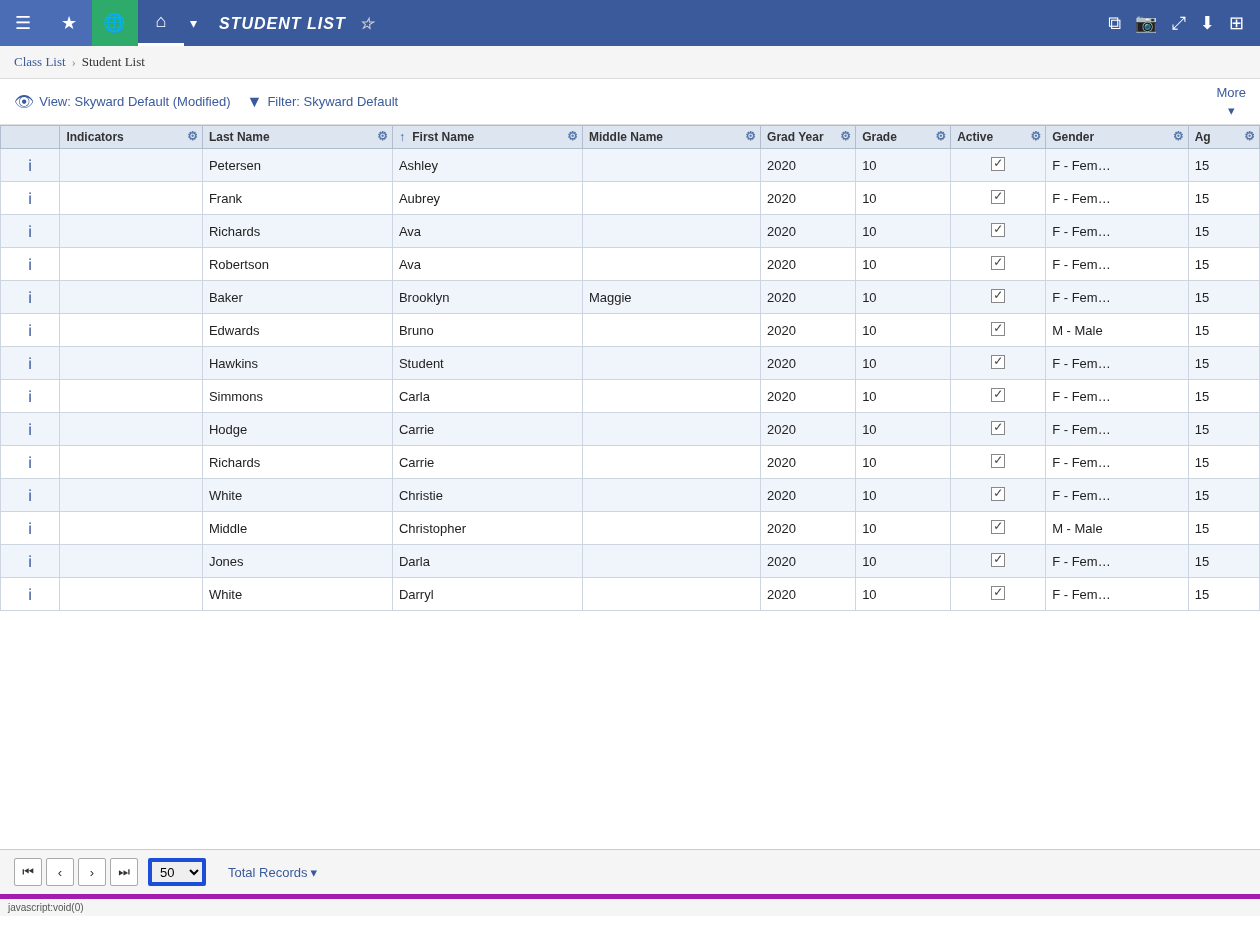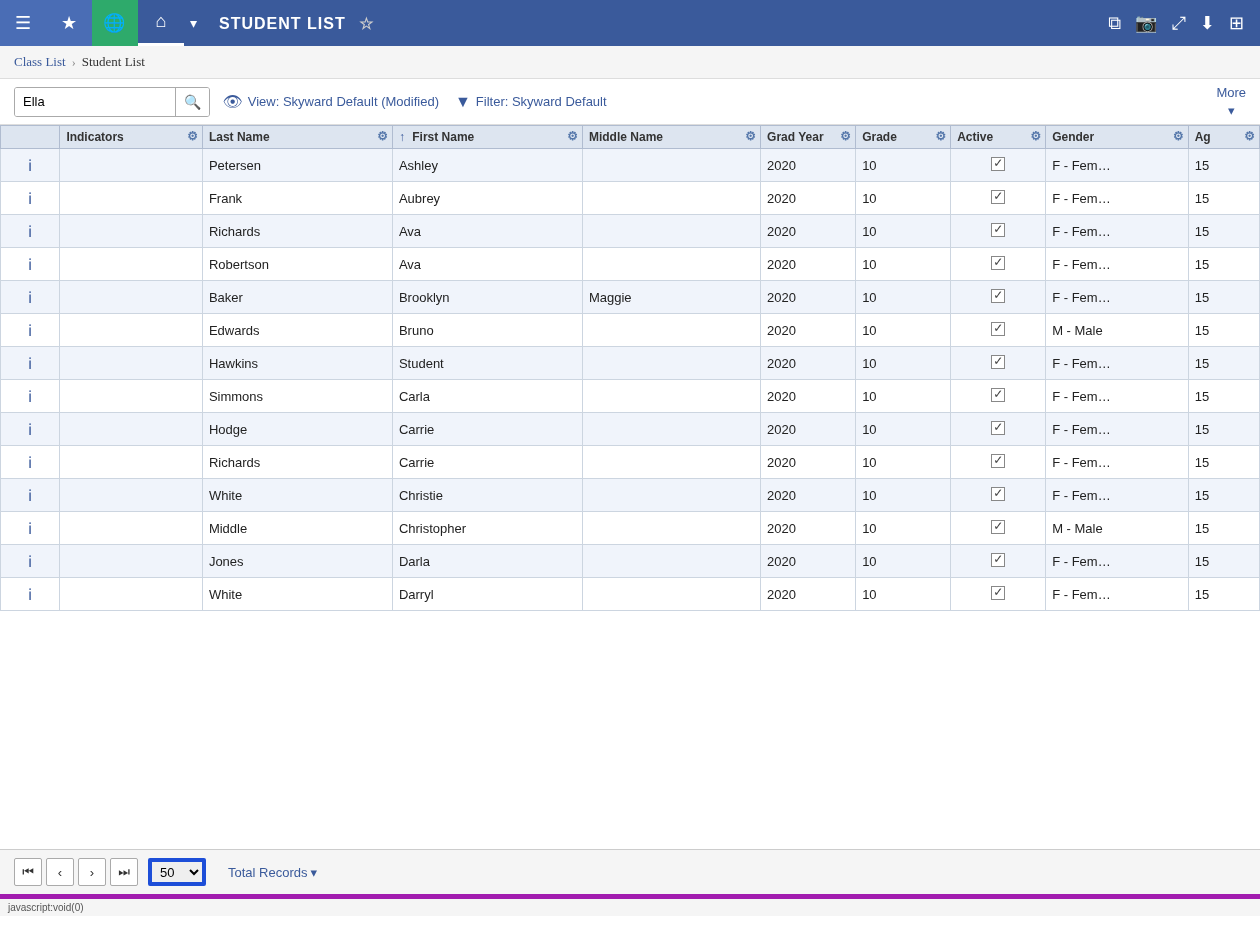--- a/index.html
+++ b/index.html
@@ -37,20 +37,21 @@
       padding: 0 6px;
       height: 46px;
     }
     .page-title {
       color: white;
       font-size: 16px;
       font-weight: bold;
       letter-spacing: 1px;
       padding-left: 16px;
       flex: 1;
+      font-style: italic;
     }
     .page-title-star {
       color: #ccc;
       margin-left: 8px;
       font-size: 16px;
     }
     .top-right-icons {
       display: flex;
       align-items: center;
       gap: 14px;
@@ -314,24 +315,20 @@
   </div>
 </div>
 
 <div class="breadcrumb">
   <a>Class List</a>
   <span class="sep">›</span>
   <span class="current">Student List</span>
 </div>
 
 <div class="toolbar">
-  <div class="search-wrap">
-    <input class="search-input" type="text" value="Ella" style="">
-    <button class="search-btn">🔍</button>
-  </div>
   <div class="view-filter">
     <div class="view-item">
       <span class="view-icon">👁</span>
       <span>View: Skyward Default (Modified)</span>
     </div>
     <div class="view-item">
       <span class="view-icon">▼</span>
       <span>Filter: Skyward Default</span>
     </div>
   </div>

